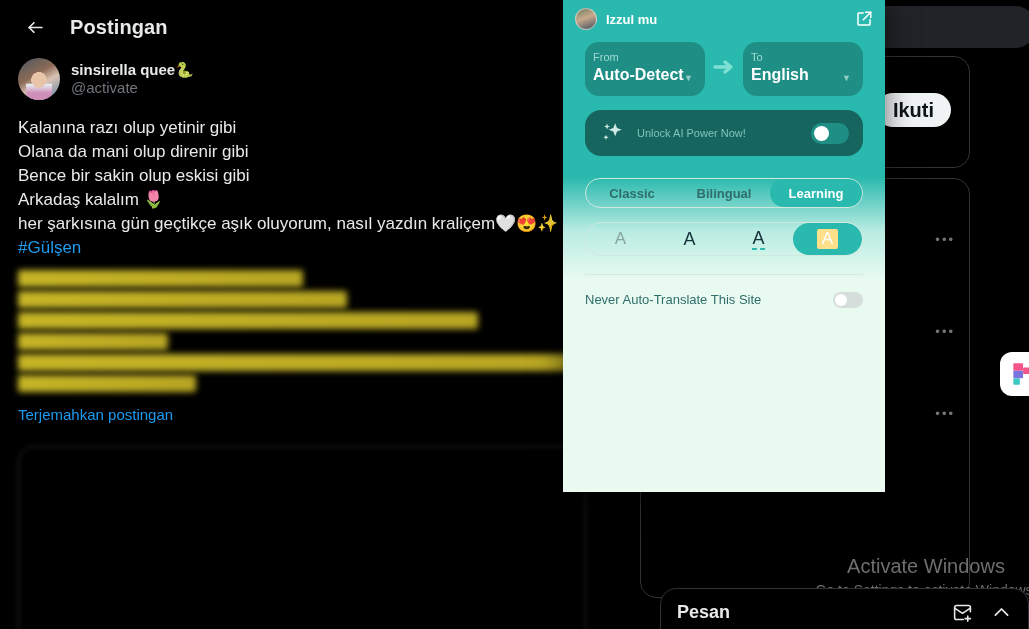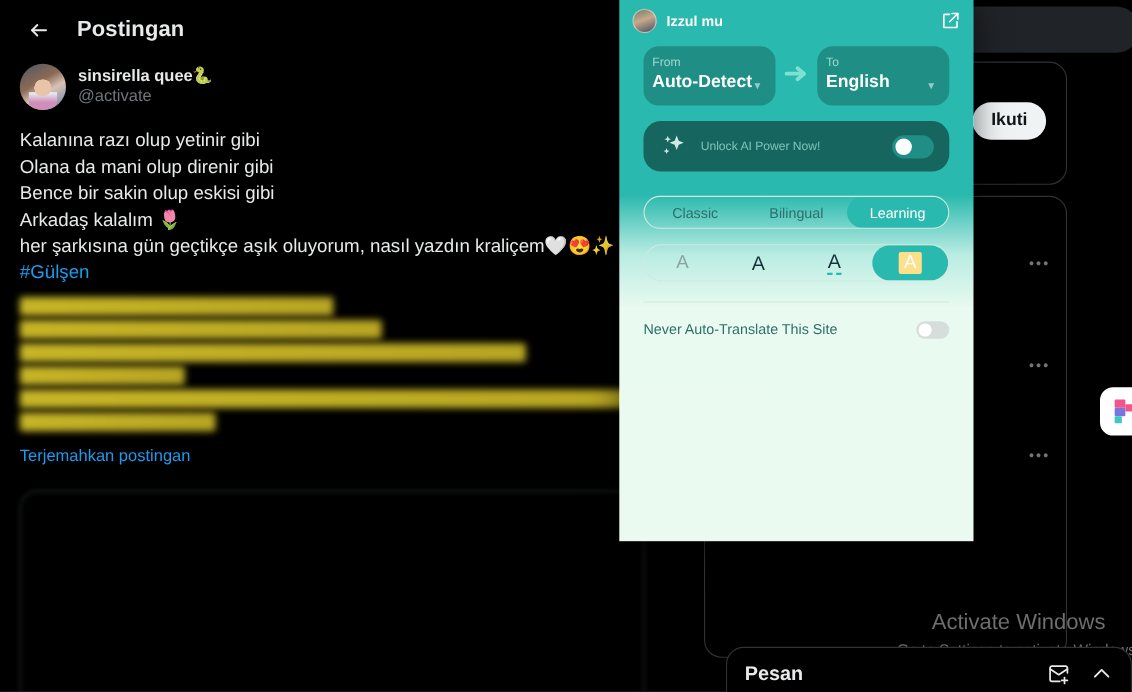--- a/index.html
+++ b/index.html
@@ -66,21 +66,21 @@
     position: absolute; left: 246px; top: 6px; width: 190px; height: 42px;
     background: #202327; border-radius: 22px;
   }
   .who-card {
     position: absolute; left: 40px; top: 56px; width: 330px; height: 112px;
     border: 1px solid #2f3336; border-radius: 16px;
   }
   .follow-btn {
     position: absolute; right: 18px; top: 36px; height: 34px; padding: 0 17px;
     background: #eff3f4; color: #0f1419; border: none; border-radius: 17px;
-    font-size: 16px; font-weight: bold; font-family: "Liberation Sans", sans-serif;
+    font-size: 20px; font-weight: bold; font-family: "Liberation Sans", sans-serif;
   }
   .trends-card {
     position: absolute; left: 40px; top: 178px; width: 330px; height: 420px;
     border: 1px solid #2f3336; border-radius: 16px; overflow: hidden;
   }
   .trends-title {
     color: #e7e9ea; font-size: 20px; font-weight: bold;
     padding: 12px 0 4px 16px; white-space: nowrap;
   }
   .trend-row { position: relative; padding: 12px 42px 12px 16px; }
@@ -152,21 +152,21 @@
   }
 
   .show-original {
     display: block; margin: 22px 22px 0 22px; height: 50px; width: calc(100% - 44px);
     background: #fb6283; border: none; border-radius: 25px;
     color: #fff; font-size: 18px; font-family: "Liberation Sans", sans-serif;
   }
 
   .mode-row {
     display: flex; margin: 22px 22px 0 22px; height: 30px;
-    border: 1px solid #cfe9de; border-radius: 15px; background: transparent; overflow: hidden;
+    border: 1px solid #cfe9de; border-radius: 15px; background: transparent; overflow: hidden; font-weight: bold;
   }
   .mode-tab {
     flex: 1; display: flex; align-items: center; justify-content: center;
     color: #2f6e6a; font-size: 13px; border-radius: 15px;
   }
   .mode-tab.active { background: #2ab9ae; color: #fff; }
 
   .style-row {
     display: flex; margin: 14px 22px 0 22px; height: 34px;
     border: 1px solid #cfe9de; border-radius: 17px; overflow: hidden;

